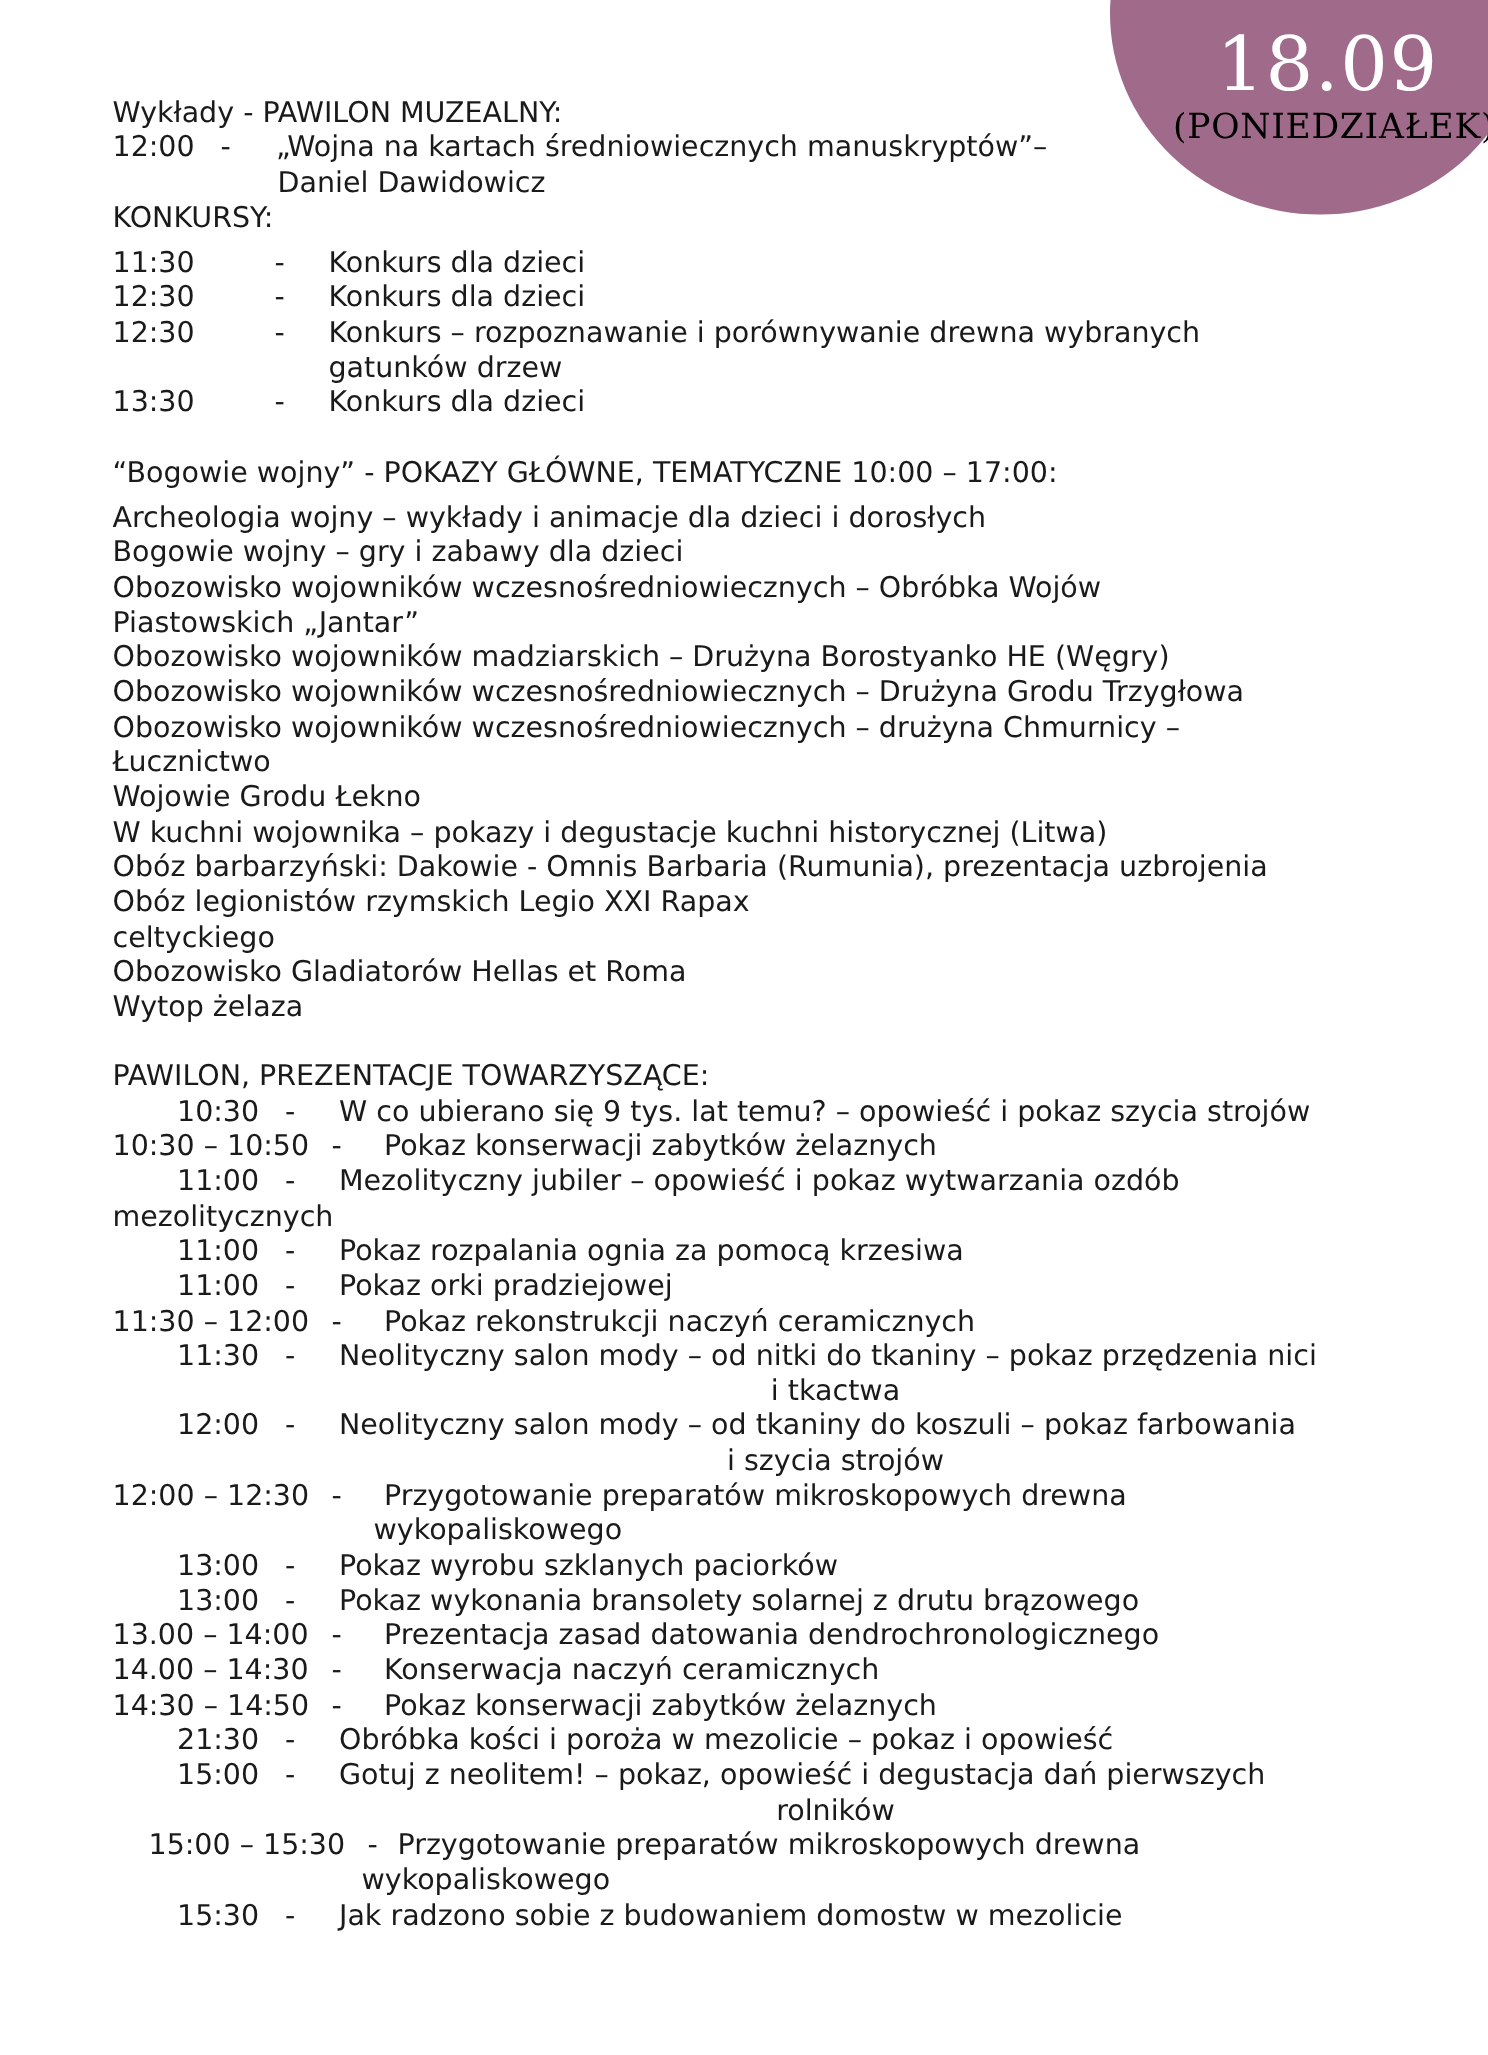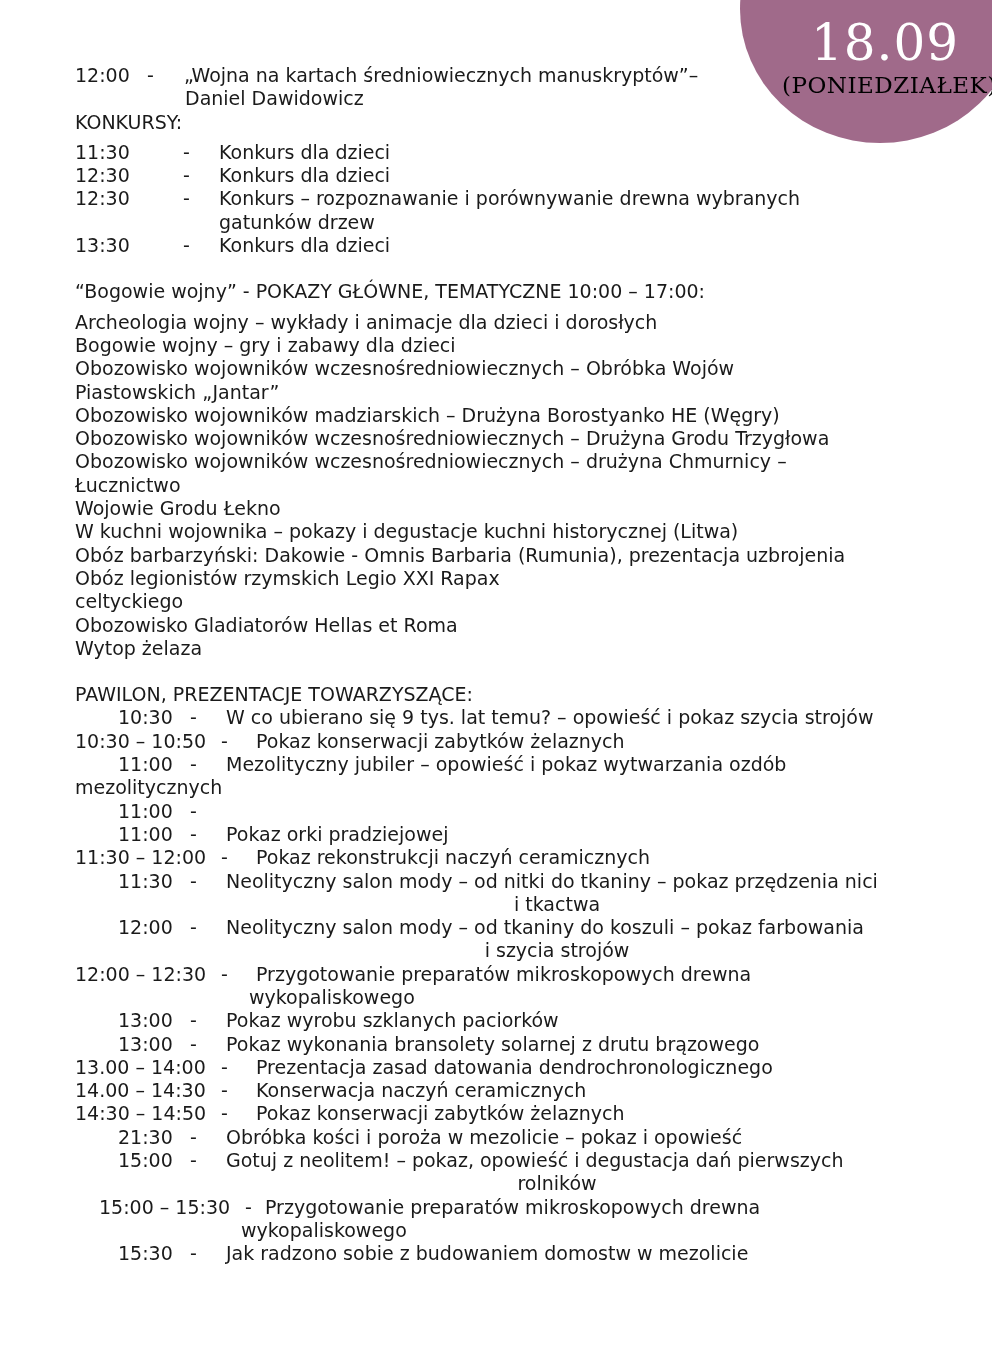--- a/index.html
+++ b/index.html
@@ -78,20 +78,21 @@
 </style>
 </head>
 <body>
 
 <div class="date-badge"></div>
 <div class="date-text">18.09</div>
 <div class="day-text">(PONIEDZIAŁEK)</div>
 
 <div class="doc">
 
+  <div class="line">Wykłady - PAWILON MUZEALNY:</div>
   <div class="row">
     <span class="t-lect">12:00</span>
     <span class="d-lect">-</span>
     <span>„Wojna na kartach średniowiecznych manuskryptów”–</span>
   </div>
   <div class="line indent-lect">Daniel Dawidowicz</div>
 
   <div class="line">KONKURSY:</div>
   <div class="gap-s"></div>
   <div class="row">
@@ -154,20 +155,21 @@
       </div>
       <div class="row">
         <span class="t-s">11:00</span>
         <span class="d-s">-</span>
         <span>Mezolityczny jubiler – opowieść i pokaz wytwarzania ozdób</span>
       </div>
       <div class="line">mezolitycznych</div>
       <div class="row">
         <span class="t-s">11:00</span>
         <span class="d-s">-</span>
+        <span>Pokaz rozpalania ognia za pomocą krzesiwa</span>
       </div>
       <div class="row">
         <span class="t-s">11:00</span>
         <span class="d-s">-</span>
         <span>Pokaz orki pradziejowej</span>
       </div>
       <div class="row">
         <span class="t-r">11:30 – 12:00</span>
         <span class="d-r">-</span>
         <span>Pokaz rekonstrukcji naczyń ceramicznych</span>

